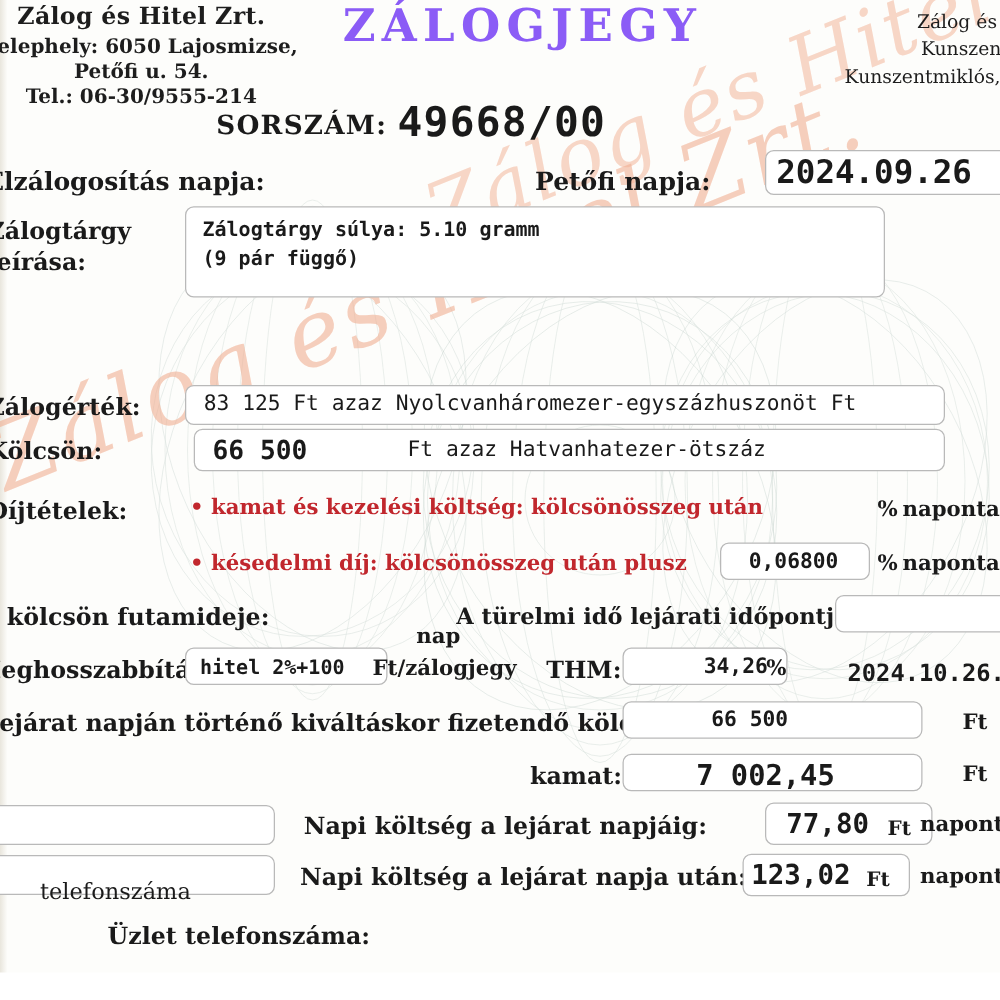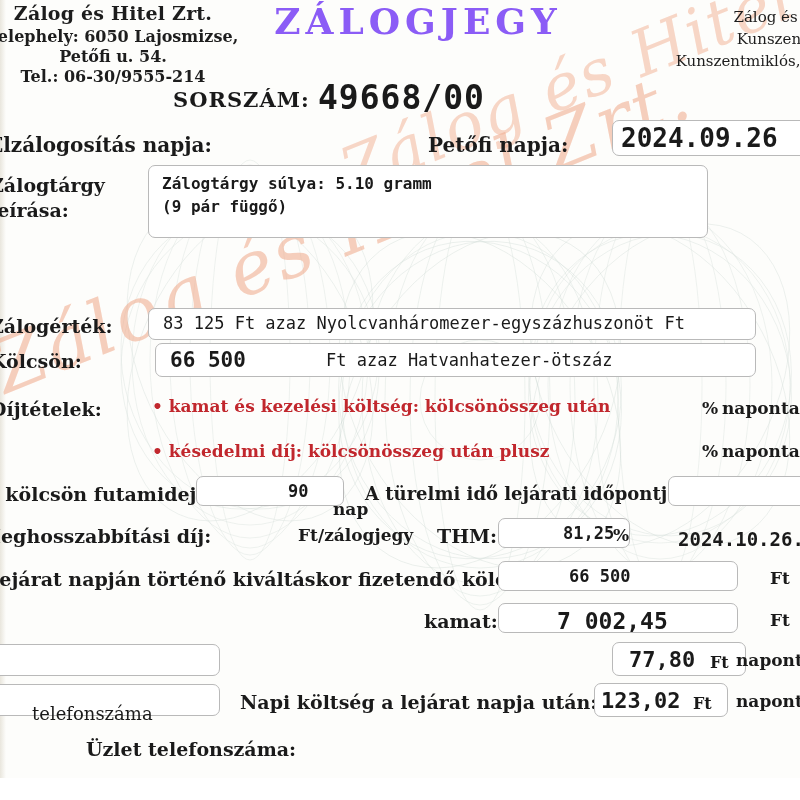--- a/index.html
+++ b/index.html
@@ -246,56 +246,60 @@
     <div class="lbl mono" style="left:170px; top:6px; font-size:17px;">Ft azaz Hatvanhatezer-ötszáz</div>
   </div>
 
   <div class="lbl serif b" style="left:-10px; top:398px; font-size:19px;">Díjtételek:</div>
 
   <div class="lbl serif b red" style="left:152px; top:396px; font-size:17px;">• kamat és kezelési költség: kölcsönösszeg után</div>
   <div class="lbl serif b" style="left:702px; top:398px; font-size:17px;">%</div>
   <div class="lbl serif b" style="left:722px; top:398px; font-size:17px;">naponta</div>
 
   <div class="lbl serif b red" style="left:152px; top:441px; font-size:17px;">• késedelmi díj: kölcsönösszeg után plusz</div>
+  <div class="box" style="left:576px; top:434px; width:120px; height:30px;">
+    <div class="lbl mono b" style="left:22px; top:4px; font-size:17px;">0,06800</div>
+  </div>
   <div class="lbl serif b" style="left:702px; top:441px; font-size:17px;">%</div>
   <div class="lbl serif b" style="left:722px; top:441px; font-size:17px;">naponta</div>
 
   <div class="lbl serif b" style="left:-16px; top:483px; font-size:19px;">A kölcsön futamideje:</div>
-  <div class="box" style="left:196px; top:476px; width:148px; height:30px;">
-    <div class="lbl mono b" style="left:91px; top:4px; font-size:17px;">90</div>
-  </div>
   <div class="lbl serif b" style="left:333px; top:483px; font-size:17px;margin-top:16px;">nap</div>
 
   <div class="lbl serif b" style="left:365px; top:483px; font-size:18px;">A türelmi idő lejárati időpontja:</div>
   <div class="box" style="left:668px; top:476px; width:140px; height:30px;">
     <div class="lbl mono b" style="left:9px; top:4px; font-size:19px;margin-top:47px;">2024.10.26.</div>
   </div>
 
   <div class="lbl serif b" style="left:-20px; top:525px; font-size:19px;">Meghosszabbítási díj:</div>
+  <div class="box" style="left:148px; top:518px; width:162px; height:30px;">
+    <div class="lbl mono b" style="left:11px; top:5px; font-size:16px;">hitel 2%+100</div>
+  </div>
   <div class="lbl serif b" style="left:298px; top:525px; font-size:17px;">Ft/zálogjegy</div>
 
   <div class="lbl serif b" style="left:437px; top:525px; font-size:19px;">THM:</div>
   <div class="box" style="left:498px; top:518px; width:132px; height:30px;">
-    <div class="lbl mono b" style="left:64px; top:4px; font-size:17px;">81,25</div>
+    <div class="lbl mono b" style="left:64px; top:4px; font-size:17px;">34,26</div>
   </div>
   <div class="lbl serif b" style="left:613px; top:525px; font-size:17px;">%</div>
 
   <div class="lbl serif b" style="left:-14px; top:568px; font-size:19px;">Lejárat napján történő kiváltáskor fizetendő kölcsön:</div>
   <div class="box" style="left:498px; top:561px; width:240px; height:30px;">
     <div class="lbl mono b" style="left:70px; top:4px; font-size:17px;">66 500</div>
   </div>
   <div class="lbl serif b" style="left:770px; top:568px; font-size:17px;">Ft</div>
 
   <div class="lbl serif b" style="left:424px; top:610px; font-size:19px;">kamat:</div>
   <div class="box" style="left:498px; top:603px; width:240px; height:30px;">
     <div class="lbl mono b" style="left:58px; top:4px; font-size:23px;">7 002,45</div>
   </div>
   <div class="lbl serif b" style="left:770px; top:610px; font-size:17px;">Ft</div>
 
   <div class="box" style="left:-30px; top:644px; width:250px; height:32px;"></div>
+  <div class="lbl serif b" style="left:243px; top:650px; font-size:19px;">Napi költség a lejárat napjáig:</div>
   <div class="box" style="left:612px; top:642px; width:134px; height:34px;">
     <div class="lbl mono b" style="left:16px; top:4px; font-size:22px;">77,80</div>
     <div class="lbl serif b" style="left:97px; top:10px; font-size:16px;">Ft</div>
   </div>
   <div class="lbl serif b" style="left:736px; top:650px; font-size:17px;">naponta</div>
 
   <div class="box" style="left:-30px; top:684px; width:250px; height:32px;"></div>
   <div class="lbl serif b" style="left:240px; top:691px; font-size:19px;">Napi költség a lejárat napja után:</div>
   <div class="box" style="left:594px; top:683px; width:134px; height:34px;">
     <div class="lbl mono b" style="left:6px; top:4px; font-size:22px;">123,02</div>

